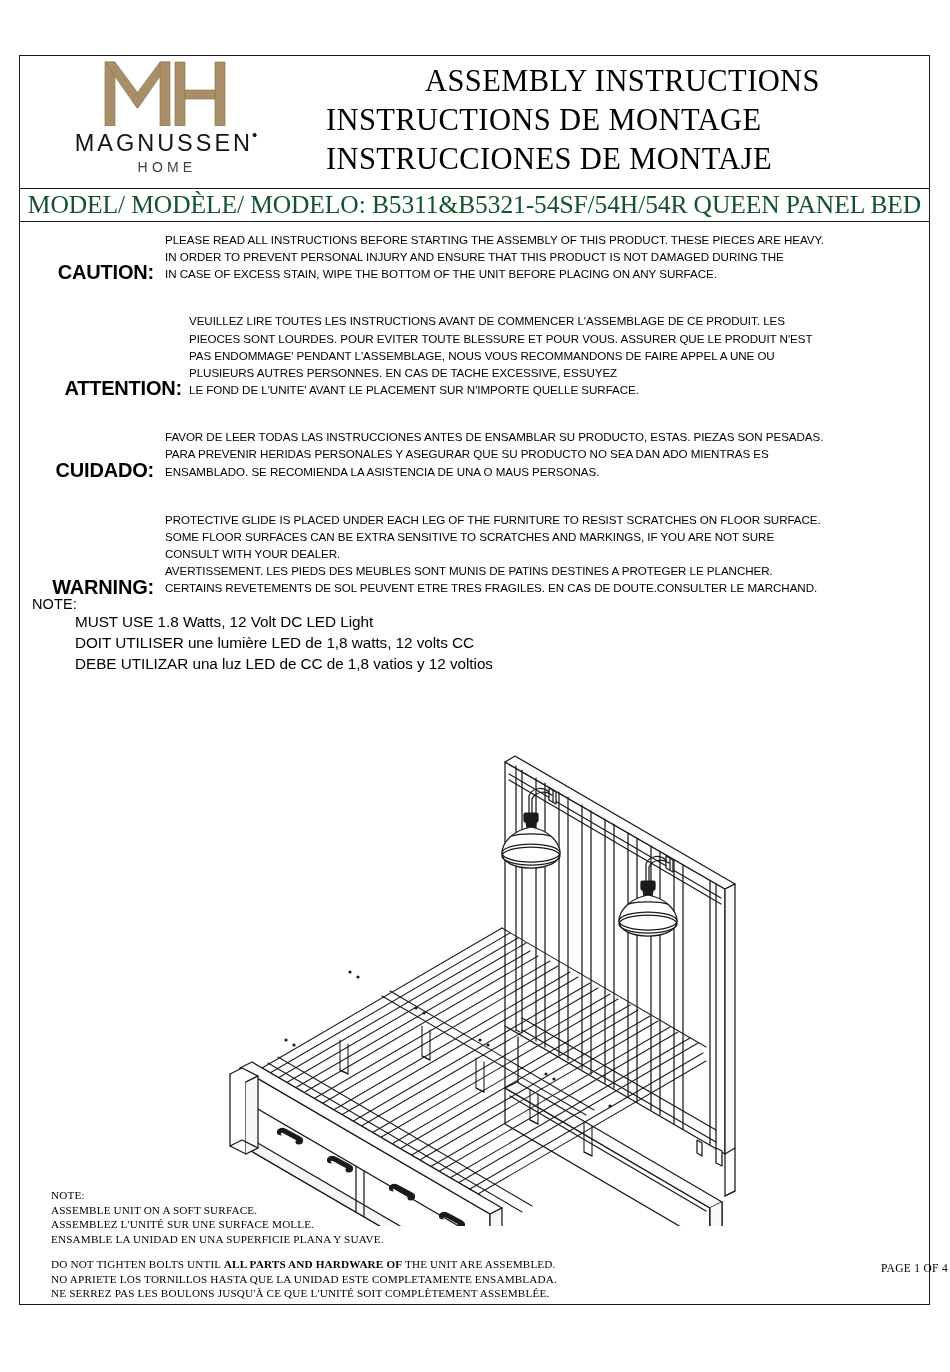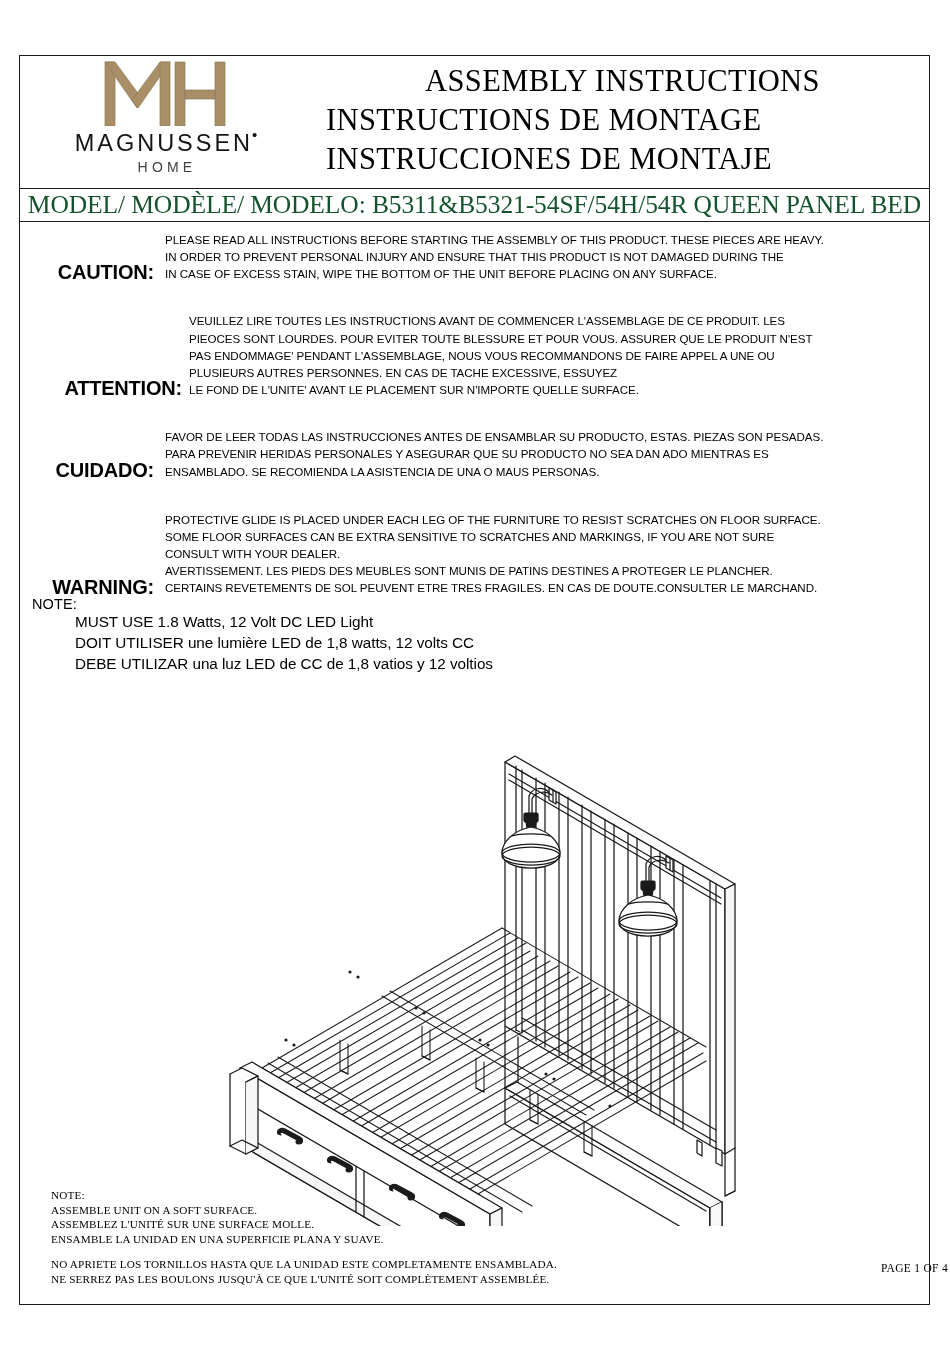--- a/index.html
+++ b/index.html
@@ -513,19 +513,20 @@
       </g>
     </svg>
   </div>
 
   <div class="bottom-notes">
     <div>NOTE:</div>
     <div>ASSEMBLE UNIT ON A SOFT SURFACE.</div>
     <div>ASSEMBLEZ L'UNITÉ SUR UNE SURFACE MOLLE.</div>
     <div>ENSAMBLE LA UNIDAD EN UNA SUPERFICIE PLANA Y SUAVE.</div>
     <div class="bn-gap"></div>
+    <div><span>DO NOT TIGHTEN BOLTS UNTIL </span><span class="bn-strong">ALL PARTS AND HARDWARE OF</span><span> THE UNIT ARE ASSEMBLED.</span></div>
     <div>NO APRIETE LOS TORNILLOS HASTA QUE LA UNIDAD ESTE COMPLETAMENTE ENSAMBLADA.</div>
     <div>NE SERREZ PAS LES BOULONS JUSQU'À CE QUE L'UNITÉ SOIT COMPLÈTEMENT ASSEMBLÉE.</div>
   </div>
 
 </div>
 
 <div class="page-num">PAGE 1 OF 4</div>
 
 </body></html>

